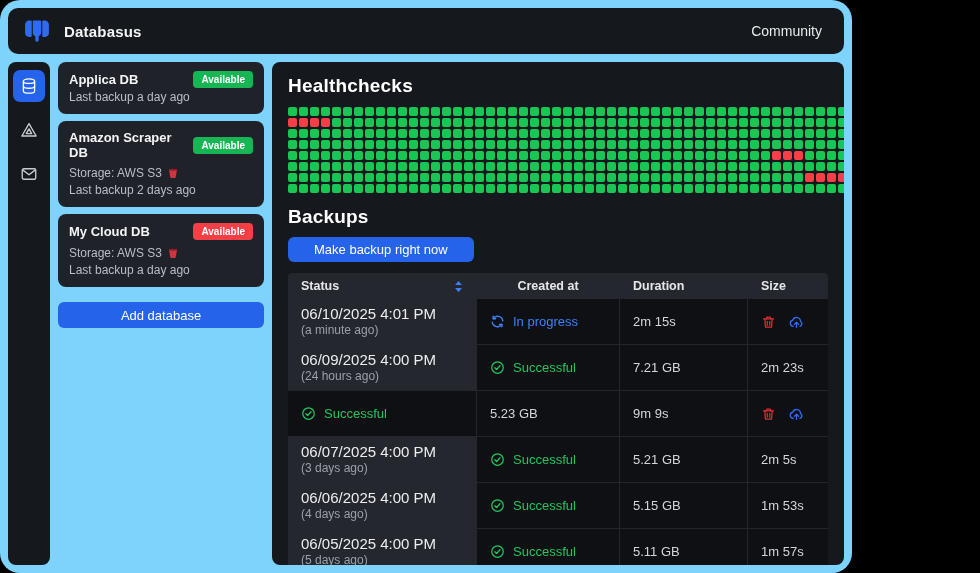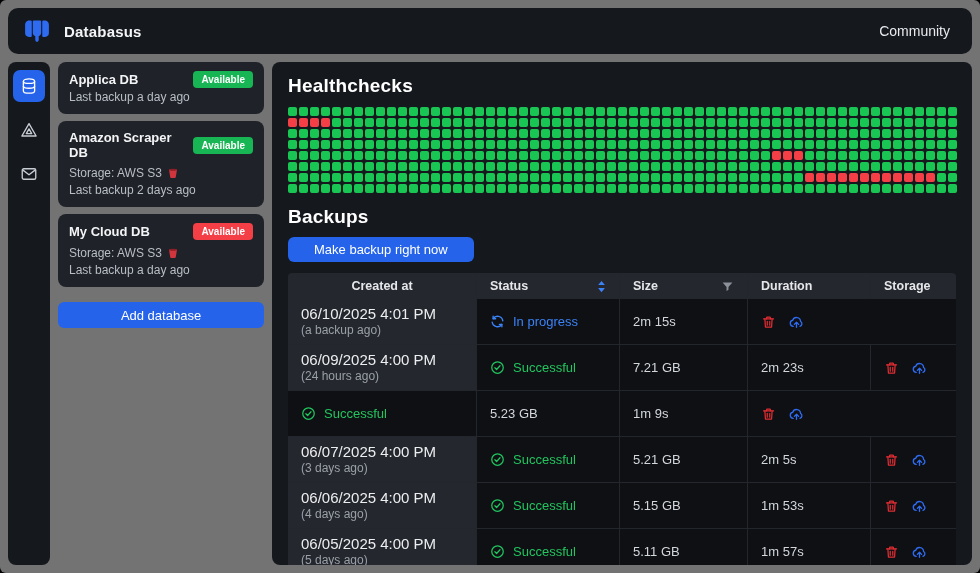--- a/index.html
+++ b/index.html
@@ -1,17 +1,17 @@
 <!DOCTYPE html>
 <html><head>
 <meta charset="utf-8">
 <style>
   html,body{margin:0;padding:0;background:#000;}
   body{font-family:"Liberation Sans",sans-serif;-webkit-font-smoothing:antialiased;}
-  .stage{position:relative;width:980px;height:573px;background:#737373;border-radius:6px;overflow:hidden;}
+  .stage{position:relative;width:852px;height:573px;background:#7dd3fc;border-radius:20px;overflow:hidden;}
 
   
   .header{position:absolute;left:8px;top:8px;right:8px;height:46px;background:#15181d;border-radius:10px;
           display:flex;align-items:center;padding:0 22px 0 14px;box-sizing:border-box;}
   .logo{width:30px;height:30px;display:flex;align-items:center;justify-content:center;}
   .app-title{color:#f3f4f6;font-size:15px;font-weight:600;margin-left:12px;letter-spacing:.2px;}
   .header-spacer{flex:1;}
   .community{color:#e8eaed;font-size:14px;cursor:pointer;}
 
   
@@ -642,52 +642,52 @@
           <div class="hc-cell" style="background: rgb(26, 198, 83);"></div>
           <div class="hc-cell" style="background: rgb(26, 198, 83);"></div>
           <div class="hc-cell" style="background: rgb(26, 198, 83);"></div>
         </div>
 
       <div class="section-title backups-title">Backups</div>
       <button class="make-backup">Make backup right now</button>
 
       <div class="table">
         <div class="t-row t-head">
-          <div class="t-cell created" style="flex-direction:row;align-items:center;">
-            <span>Created at</span>
-          </div>
           <div class="t-cell">
             <span class="head-flex">Status</span>
             <span>
               <svg width="9" height="13" viewBox="0 0 12 17">
                 <path d="M6 1 L10.5 6.5 H1.5 Z" fill="#3b82f6"></path>
                 <path d="M6 16 L1.5 10.5 H10.5 Z" fill="#3b82f6"></path>
               </svg>
             </span>
+          </div>
+          <div class="t-cell created" style="flex-direction:row;align-items:center;">
+            <span>Created at</span>
+          </div>
+          <div class="t-cell">
+            <span>Duration</span>
           </div>
           <div class="t-cell">
             <span class="head-flex">Size</span>
             <span>
               <svg width="13" height="13" viewBox="0 0 24 24" fill="#8b9099">
                 <path d="M3 4.5h18l-7.2 8.2V18l-3.6 2.2v-7.5Z"></path>
               </svg>
             </span>
           </div>
           <div class="t-cell">
-            <span>Duration</span>
-          </div>
-          <div class="t-cell">
             <span>Storage</span>
           </div>
         </div>
         <div class="t-body" id="t-body">
             <div class="t-row">
               <div class="t-cell created">
                 <div class="date-main">06/10/2025 4:01 PM</div>
-                <div class="date-ago">(a backup ago)</div>
+                <div class="date-ago">(a minute ago)</div>
               </div>
               <div class="t-cell">
                 <span>
                   <svg width="15" height="15" viewBox="0 0 24 24" fill="none" stroke="#3b82f6" stroke-width="2.2" stroke-linecap="round" stroke-linejoin="round">
                     <path d="M20.5 11A8.5 8.5 0 0 0 5 7.5"></path>
                     <path d="M5 3.5v4h4"></path>
                     <path d="M3.5 13A8.5 8.5 0 0 0 19 16.5"></path>
                     <path d="M19 20.5v-4h-4"></path>
                   </svg>
                 </span>
@@ -759,21 +759,21 @@
                     <circle cx="12" cy="12" r="9.2"></circle>
                     <path d="M7.8 12.4l2.8 2.8 5.4-6" stroke-linecap="round" stroke-linejoin="round"></path>
                   </svg>
                 </span>
                 <span class="status-txt status-success">Successful</span>
               </div>
               <div class="t-cell">
                 <span>5.23 GB</span>
               </div>
               <div class="t-cell">
-                <span>1m 9s</span>
+                <span>9m 9s</span>
               </div>
               <div class="t-cell actions">
                 <button class="icon-btn">
                   <svg width="15" height="16" viewBox="0 0 24 24" fill="none" stroke="#e02d33" stroke-width="2" stroke-linecap="round" stroke-linejoin="round">
                     <path d="M4 7h16"></path>
                     <path d="M9 7V4.8A.8.8 0 0 1 9.8 4h4.4a.8.8 0 0 1 .8.8V7"></path>
                     <path d="M6.2 7l.9 13h9.8l.9-13"></path>
                     <path d="M10 11v6M14 11v6"></path>
                   </svg>
                 </button>

